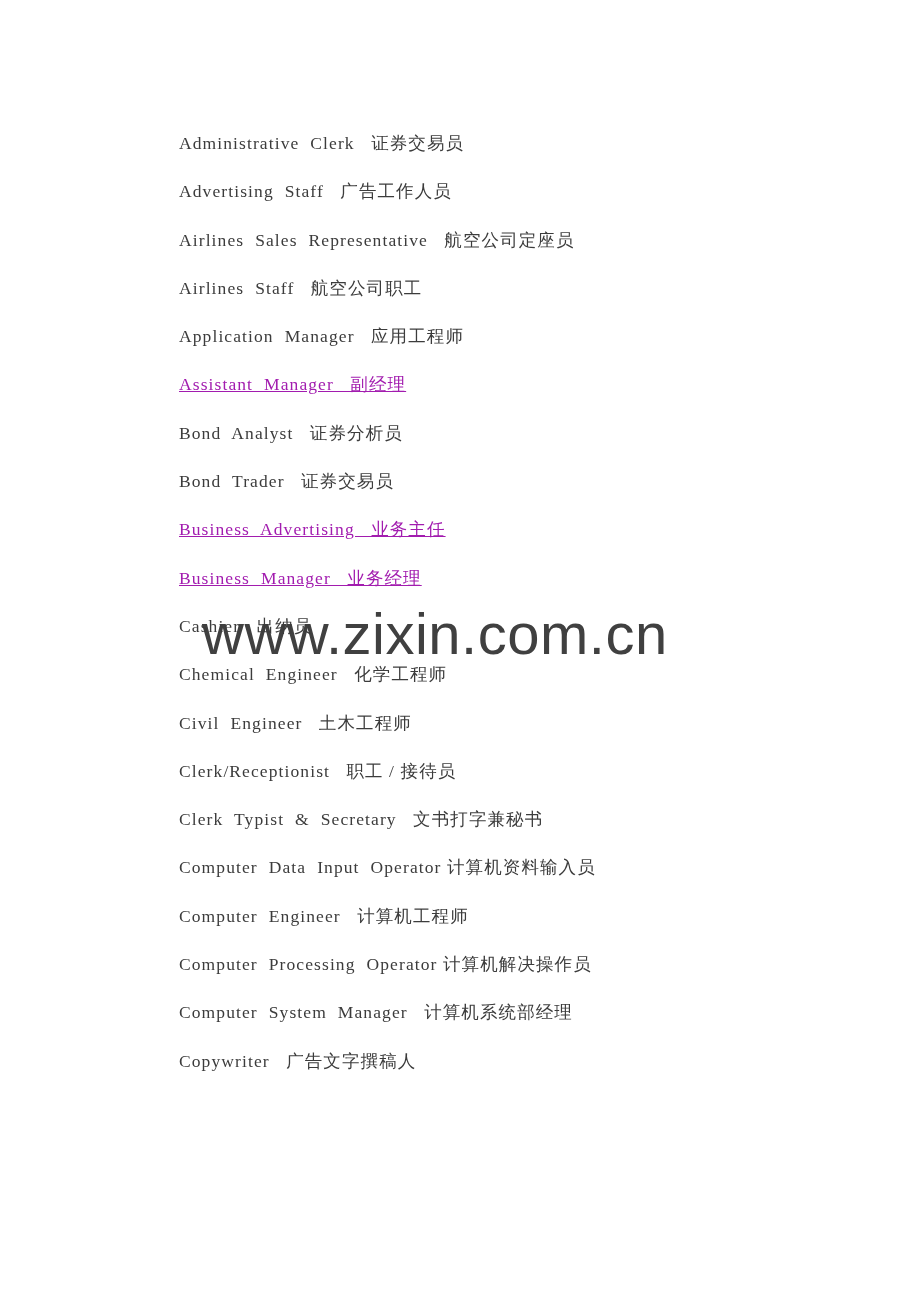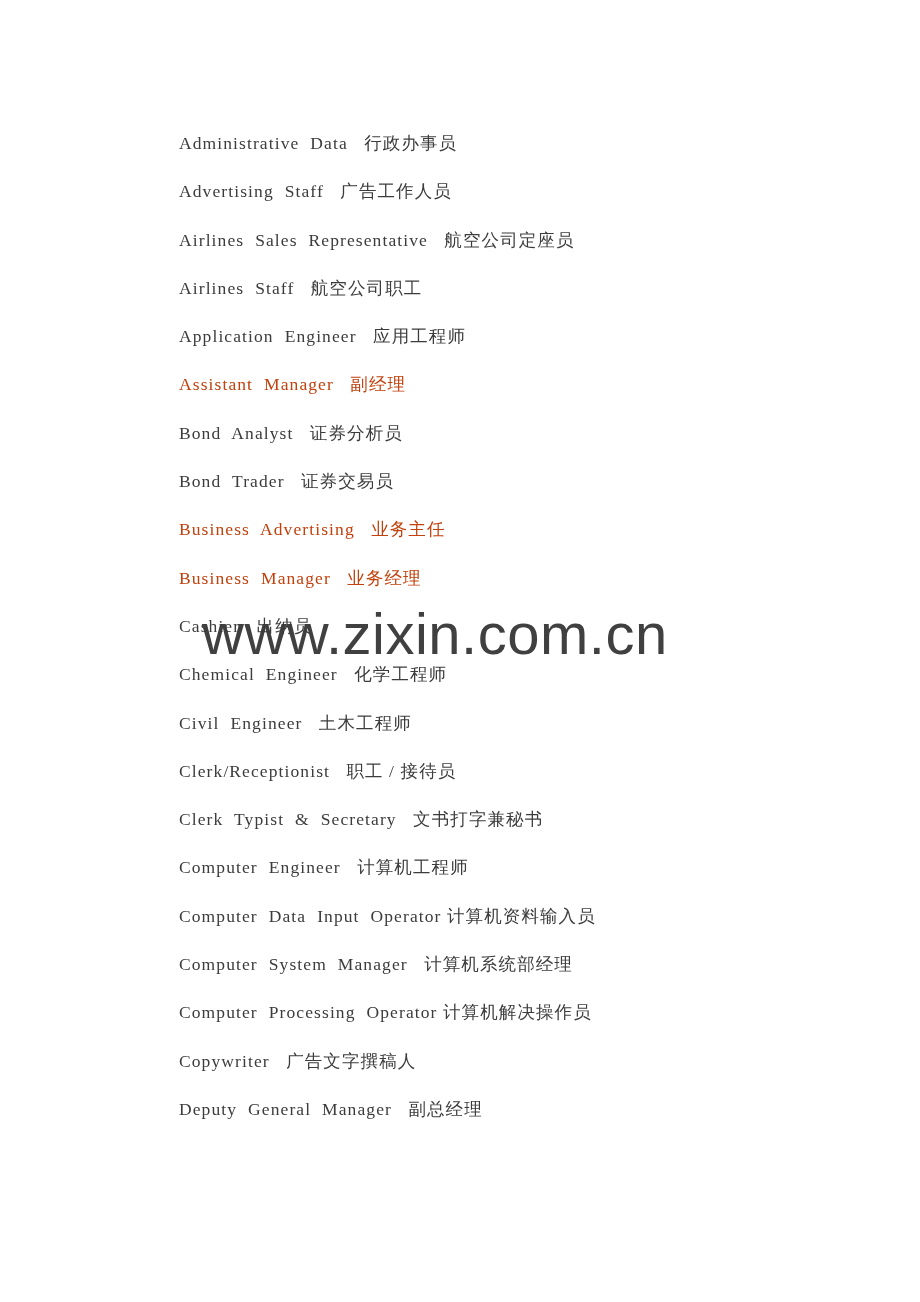--- a/index.html
+++ b/index.html
@@ -54,47 +54,47 @@
     height: 48.3px;
     line-height: 48.3px;
     font-size: 17.5px;
     letter-spacing: 1.1px;
     color: #3c3c3c;
     white-space: pre;
     font-family: "Liberation Serif", "DejaVu Serif", serif;
   }
 
   .doc-line.link {
-    color: #c2410c;
+    color: #a21caf;
+    text-decoration: underline;
   }
 </style>
 </head>
 <body>
 
 <div id="page">
 
   <div id="watermark">www.zixin.com.cn</div>
 
   <div id="doc-body">
-      <div class="doc-line">Administrative  Data   行政办事员</div>
+      <div class="doc-line">Administrative  Clerk   证券交易员</div>
       <div class="doc-line">Advertising  Staff   广告工作人员</div>
       <div class="doc-line">Airlines  Sales  Representative   航空公司定座员</div>
       <div class="doc-line">Airlines  Staff   航空公司职工</div>
-      <div class="doc-line">Application  Engineer   应用工程师</div>
+      <div class="doc-line">Application  Manager   应用工程师</div>
       <div class="doc-line link">Assistant  Manager   副经理</div>
       <div class="doc-line">Bond  Analyst   证券分析员</div>
       <div class="doc-line">Bond  Trader   证券交易员</div>
       <div class="doc-line link">Business  Advertising   业务主任</div>
       <div class="doc-line link">Business  Manager   业务经理</div>
       <div class="doc-line">Cashier   出纳员</div>
       <div class="doc-line">Chemical  Engineer   化学工程师</div>
       <div class="doc-line">Civil  Engineer   土木工程师</div>
       <div class="doc-line">Clerk/Receptionist   职工 / 接待员</div>
       <div class="doc-line">Clerk  Typist  &amp;  Secretary   文书打字兼秘书</div>
+      <div class="doc-line">Computer  Data  Input  Operator 计算机资料输入员</div>
       <div class="doc-line">Computer  Engineer   计算机工程师</div>
-      <div class="doc-line">Computer  Data  Input  Operator 计算机资料输入员</div>
+      <div class="doc-line">Computer  Processing  Operator 计算机解决操作员</div>
       <div class="doc-line">Computer  System  Manager   计算机系统部经理</div>
-      <div class="doc-line">Computer  Processing  Operator 计算机解决操作员</div>
       <div class="doc-line">Copywriter   广告文字撰稿人</div>
-      <div class="doc-line">Deputy  General  Manager   副总经理</div>
     </div>
 
 </div>
 
 </body></html>

